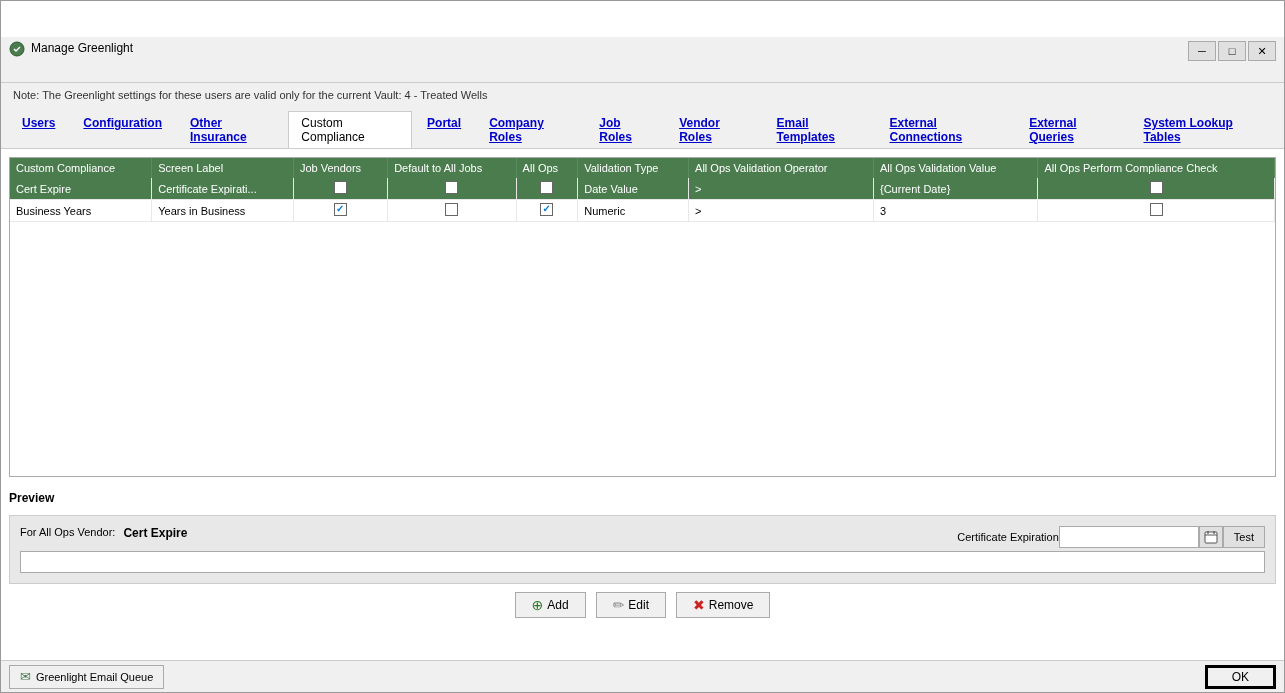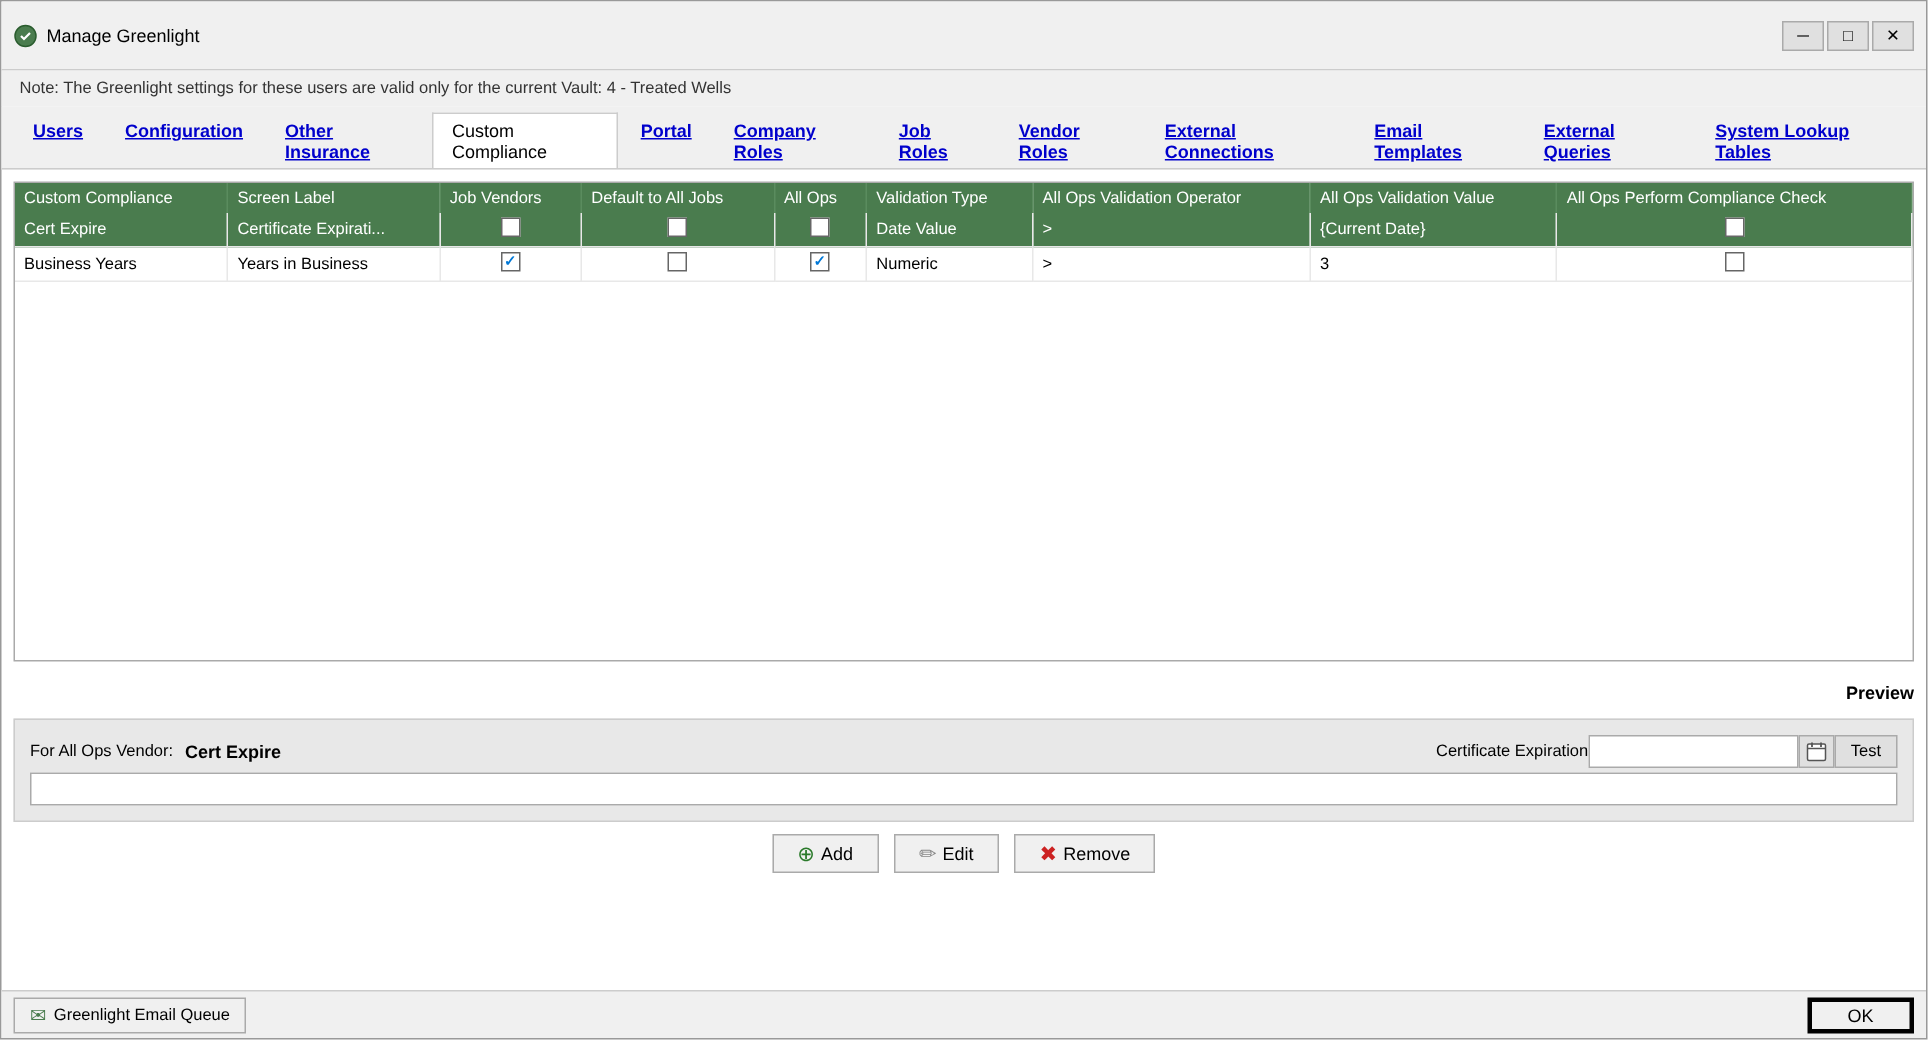--- a/index.html
+++ b/index.html
@@ -2,23 +2,24 @@
 <html><head>
   <meta charset="utf-8">
   <style>
     * { box-sizing: border-box; margin: 0; padding: 0; }
     body { font-family: 'Segoe UI', Tahoma, Geneva, Verdana, sans-serif; font-size: 12px; background: #f0f0f0; color: #000; width: 1285px; height: 693px; overflow: hidden; }
 
     
     .title-bar {
       background: #f0f0f0;
       border-bottom: 1px solid #ccc;
-      display: flex; align-items: center;
+      display: flex; align-items: flex-start;
       padding: 4px 8px;
       height: 46px;
+      margin-top: 36px;
     }
     .title-bar-icon { width: 16px; height: 16px; margin-right: 6px; }
     .title-bar-text { flex: 1; font-size: 12px; }
     .title-bar-controls { display: flex; gap: 2px; }
     .title-bar-btn {
       width: 28px; height: 20px;
       background: #e0e0e0; border: 1px solid #aaa;
       cursor: pointer; font-size: 11px;
       display: flex; align-items: center; justify-content: center;
     }
@@ -119,31 +120,29 @@
     }
 
     
     .preview-section {
       padding: 6px 8px;
     }
     .preview-label {
       font-size: 12px;
       font-weight: bold;
       margin-bottom: 4px;
-      text-align: right;
     }
     .preview-box {
       border: 1px solid #ccc;
       background: #e8e8e8;
       padding: 10px;
       margin: 0 8px;
     }
     .preview-row {
       display: flex;
-      align-items: center;
       gap: 8px;
     }
     .preview-vendor-label { font-size: 11px; }
     .preview-vendor-name { font-weight: bold; font-size: 12px; }
     .preview-field-group {
       margin-left: auto;
       display: flex;
       align-items: center;
       gap: 0;
     }
@@ -262,22 +261,22 @@
 
   <div class="nav-tabs">
     <div class="nav-tab">Users</div>
     <div class="nav-tab">Configuration</div>
     <div class="nav-tab">Other Insurance</div>
     <div class="nav-tab active">Custom Compliance</div>
     <div class="nav-tab">Portal</div>
     <div class="nav-tab">Company Roles</div>
     <div class="nav-tab">Job Roles</div>
     <div class="nav-tab">Vendor Roles</div>
+    <div class="nav-tab">Email Templates</div>
     <div class="nav-tab">External Connections</div>
-    <div class="nav-tab">Email Templates</div>
     <div class="nav-tab">External Queries</div>
     <div class="nav-tab">System Lookup Tables</div>
   </div>
 
   <div class="table-container">
     <table class="data-table">
       <thead>
         <tr>
           <th>Custom Compliance</th>
           <th>Screen Label</th>

